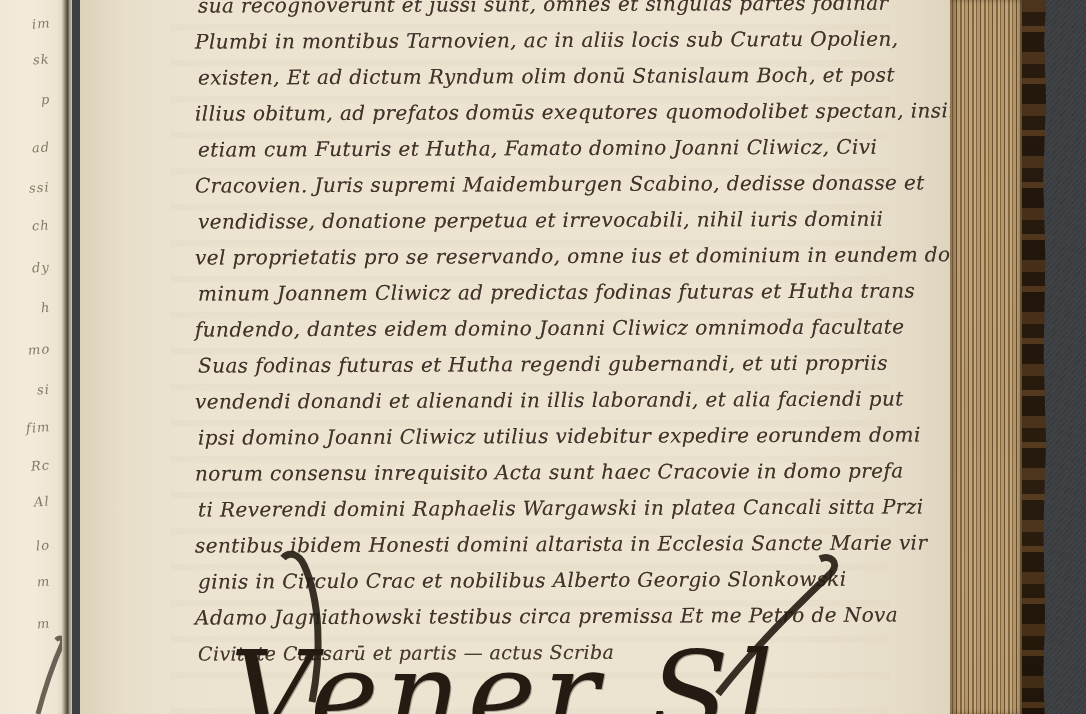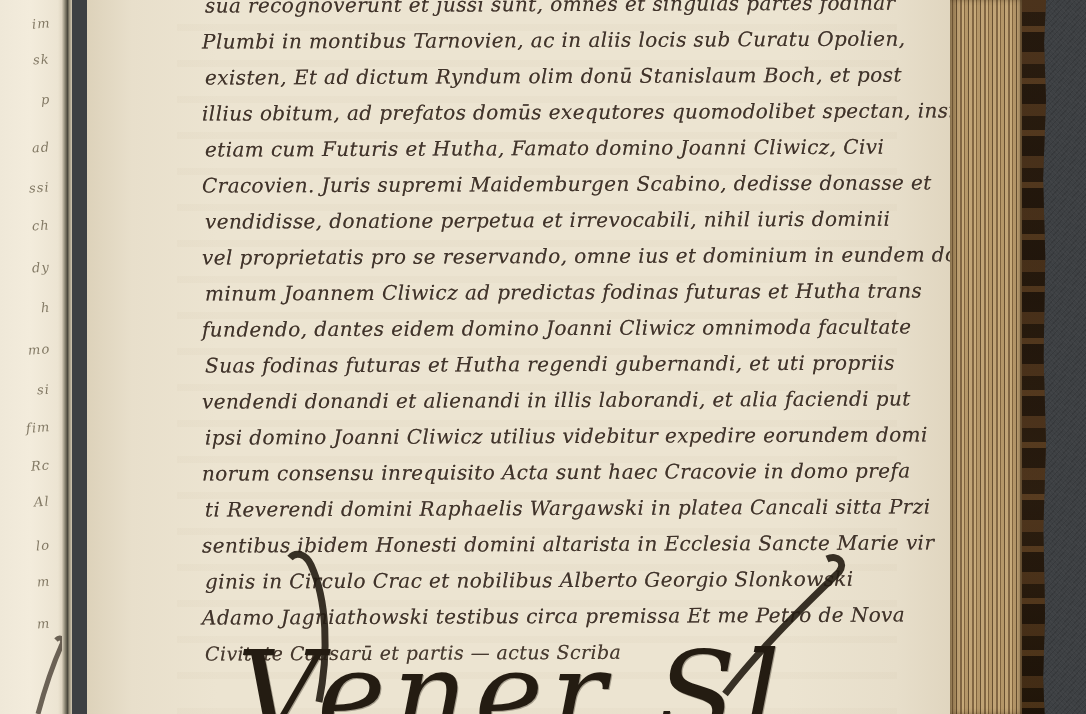--- a/index.html
+++ b/index.html
@@ -14,21 +14,21 @@
   
   .facing{position:absolute;top:0;left:0;width:66px;height:714px;
     background:linear-gradient(90deg,#efe8d8 0,#f3ecdc 30px,#ece4d2 58px,#cfc5ae 66px);}
   .frag{position:absolute;right:16px;font-style:italic;font-size:13px;
     color:rgba(99,89,66,.78);transform:rotate(-4deg);letter-spacing:1px;}
   .facing svg{position:absolute;left:0;bottom:0;}
   
   .gutter{position:absolute;top:0;left:62px;width:10px;height:714px;
     background:linear-gradient(90deg,#d8cfba 0,#807b69 35%,#4c493d 55%,#9a937e 75%,#d4caB4 100%);}
   
-  .page{position:absolute;top:0;left:87px;width:880px;height:714px;
+  .page{position:absolute;top:0;left:80px;width:880px;height:714px;
     background:linear-gradient(90deg,#ddd2ba 0,#e8dfcb 45px,#ece4d1 130px,#ece4d1 700px,#e7deca 810px,#ded3bc 880px);}
   .showthrough{position:absolute;top:0;left:90px;width:720px;height:714px;opacity:.55;
     background:repeating-linear-gradient(180deg,transparent 0 24px,rgba(156,133,95,.07) 24px 31px,transparent 31px 36px);}
   .textblock{position:absolute;top:-14px;left:115px;width:740px;}
   .tline{height:36px;line-height:36px;font-style:italic;font-size:20px;
     color:#40332a;white-space:nowrap;letter-spacing:.4px;
     text-shadow:0 0 .6px rgba(64,51,42,.55);transform:rotate(-.25deg);}
   .tline:nth-child(odd){padding-left:3px;}
   .tline:last-child{font-size:19px;color:#473a2f;}
   .bigheading{position:absolute;left:150px;top:626px;font-style:italic;

